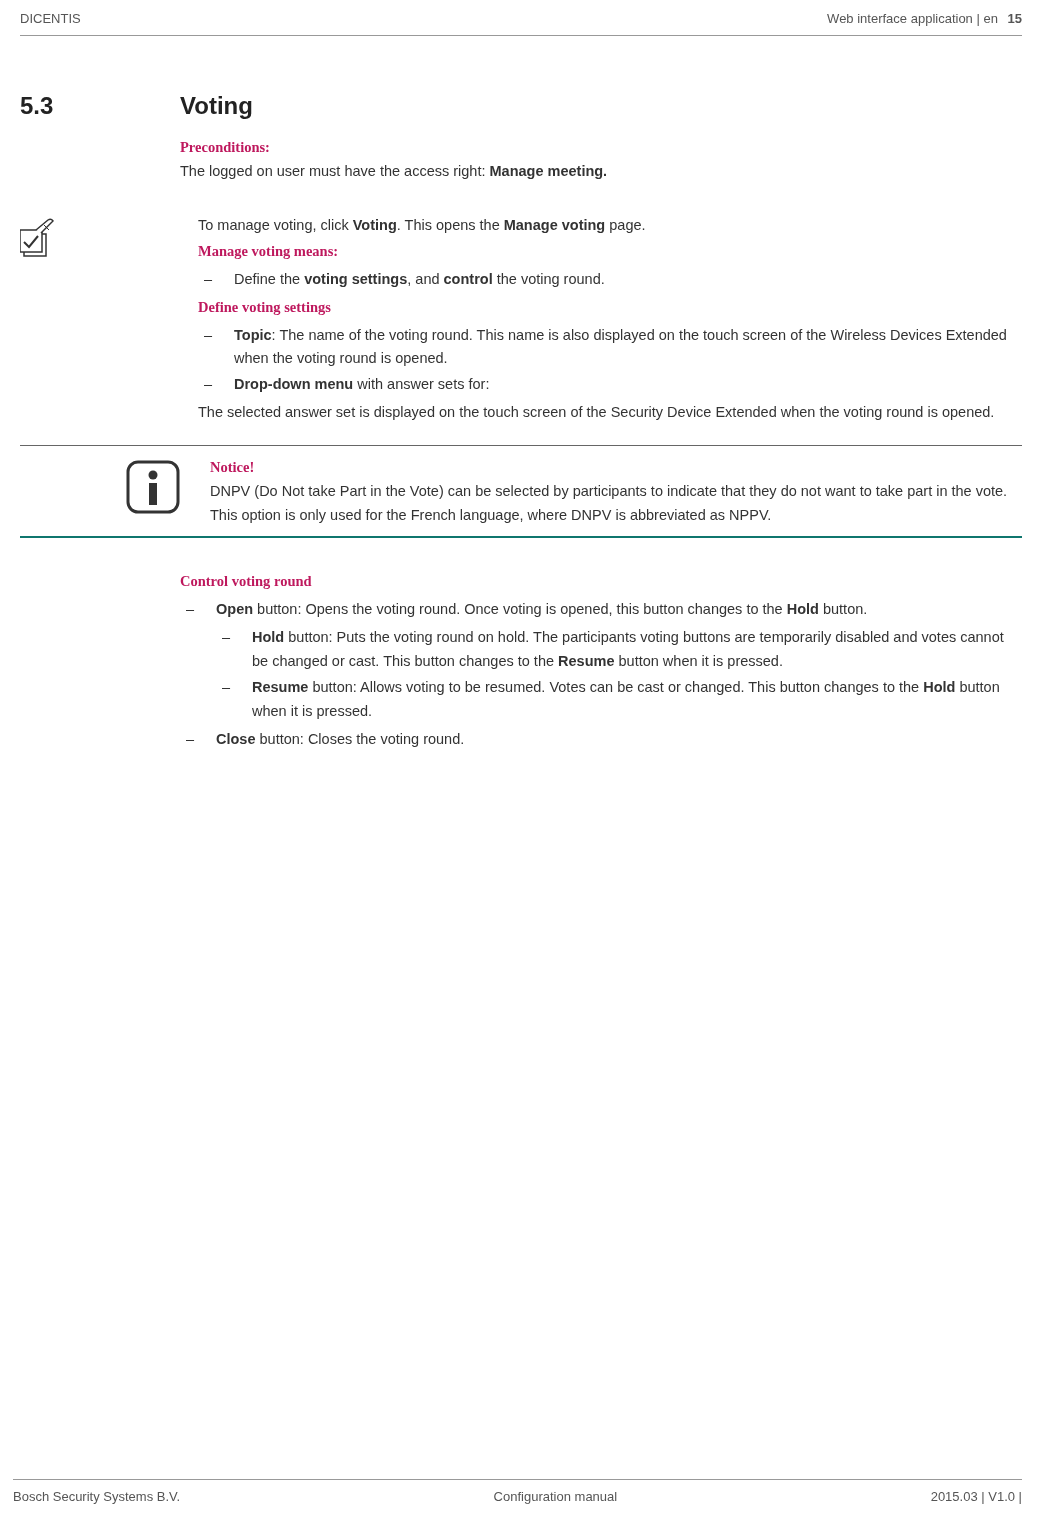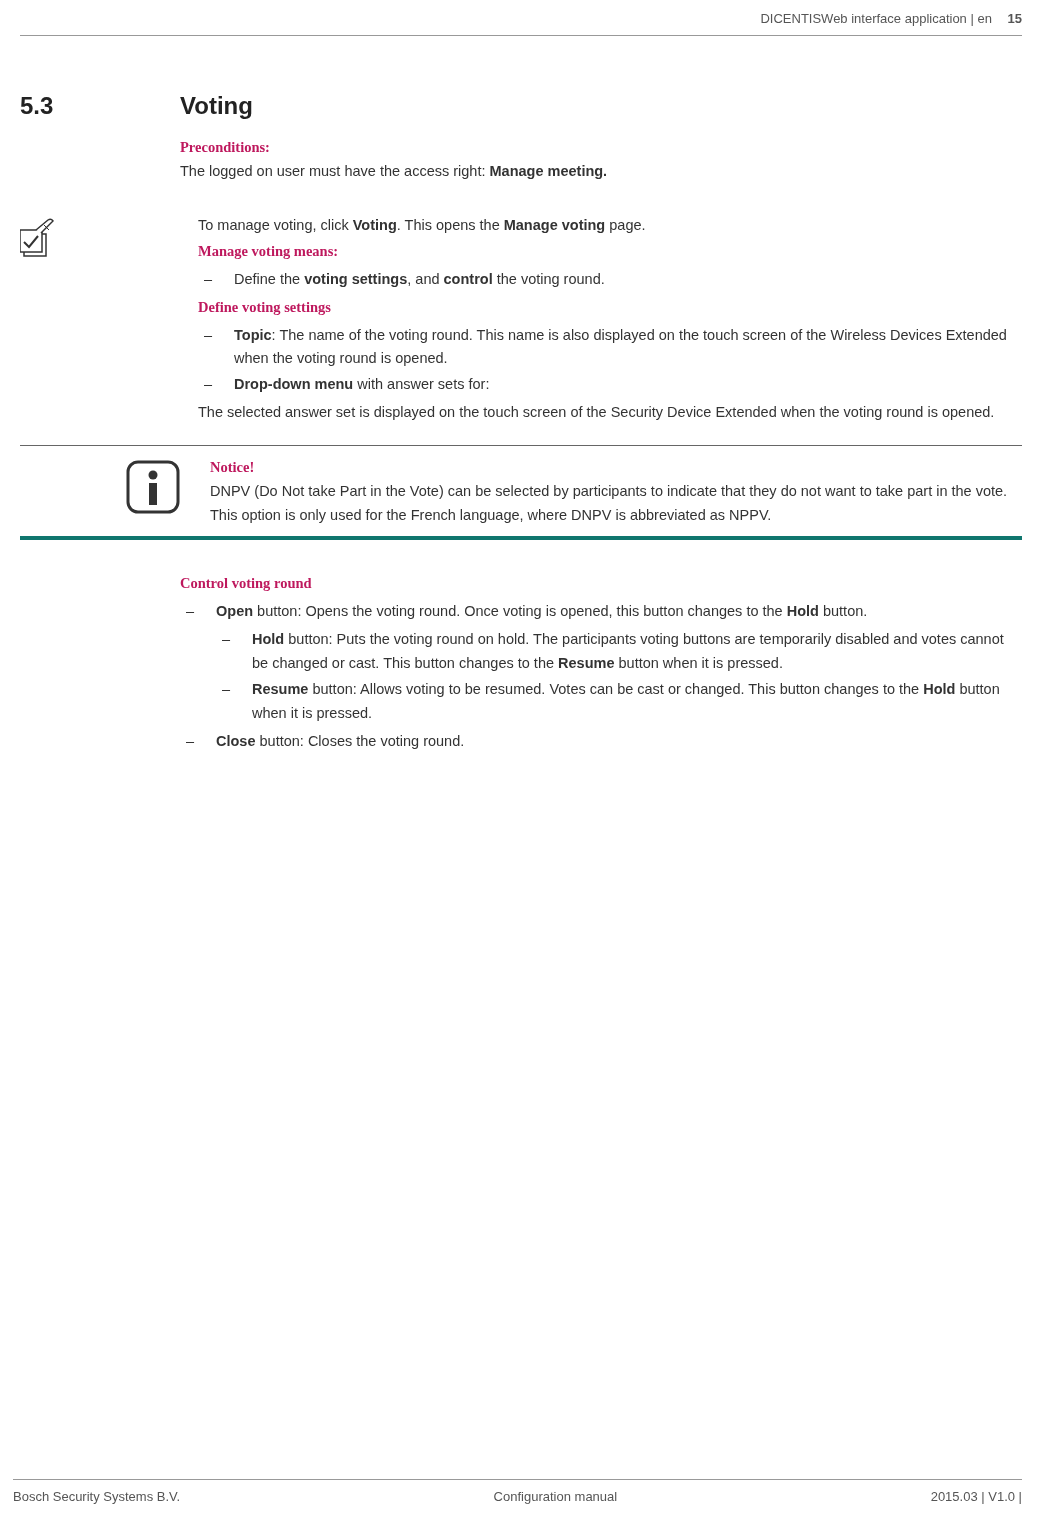--- a/index.html
+++ b/index.html
@@ -7,28 +7,28 @@
     font-size: 14.5px;
     color: #333;
     margin: 0;
     padding: 0 20px;
     width: 1042px;
     box-sizing: border-box;
     line-height: 1.65;
   }
   .page-header {
     display: flex;
-    justify-content: flex-end;
+    justify-content: space-between;
     border-bottom: 1px solid #999;
     padding: 8px 0 6px 0;
     font-size: 13px;
     color: #555;
   }
   .page-header .rpart { text-align: right; }
-  .page-header .pnum { font-weight: bold; margin-left: 12px;}
+  .page-header .pnum { font-weight: bold; margin-left: 6px;}
   .content { margin-top: 50px; }
   .section-row { display: flex; }
   .section-num {
     width: 160px;
     font-size: 24px;
     font-weight: bold;
     color: #222;
     flex-shrink: 0;
   }
   .main-col { flex: 1; }
@@ -48,21 +48,21 @@
   .indent-row { display: flex; }
   .icon-col { width: 160px; flex-shrink:0; padding-top:4px;}
   .body-col { flex: 1; }
   .dash-list { list-style: none; padding-left: 0; margin: 4px 0;}
   .dash-list > li { position: relative; padding-left: 36px; margin: 2px 0;}
   .dash-list > li::before { content: "–"; position: absolute; left: 6px; }
   .dash-list.nested > li { padding-left: 36px; }
   .dash-list.nested > li::before { left: 6px; }
   .notice-block {
     border-top: 1px solid #666;
-    border-bottom: 4px solid #0f766e;
+    border-bottom: 2px solid #0f766e;
     margin: 20px 0 30px 0;
     padding: 8px 0;
     display: flex;
   }
   .notice-block .icon-col { width:160px; flex-shrink:0; display:flex; justify-content:flex-end; padding-right:30px; padding-top:6px;}
   .page-footer {
     position: absolute;
     bottom: 20px;
     left: 13px;
     right: 20px;

